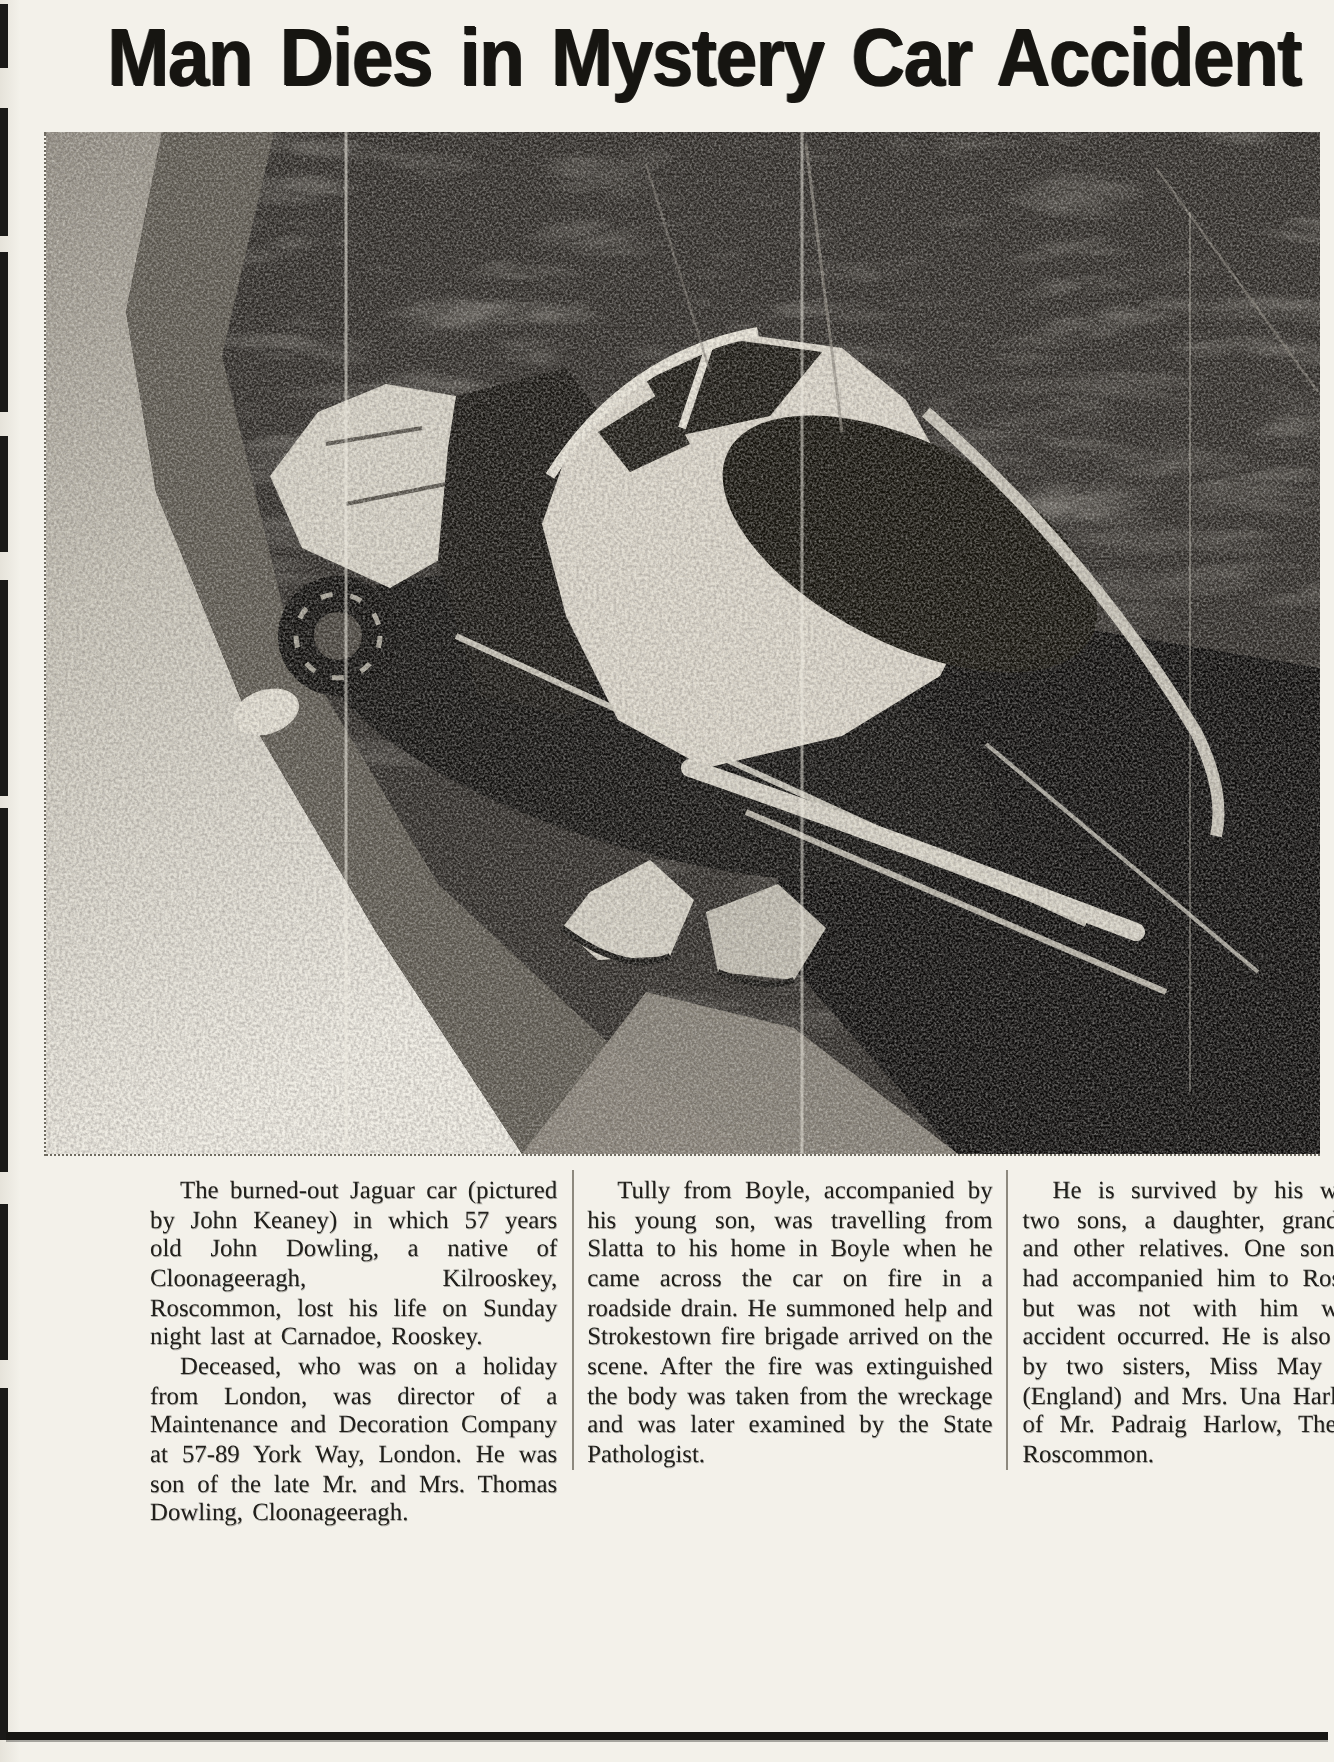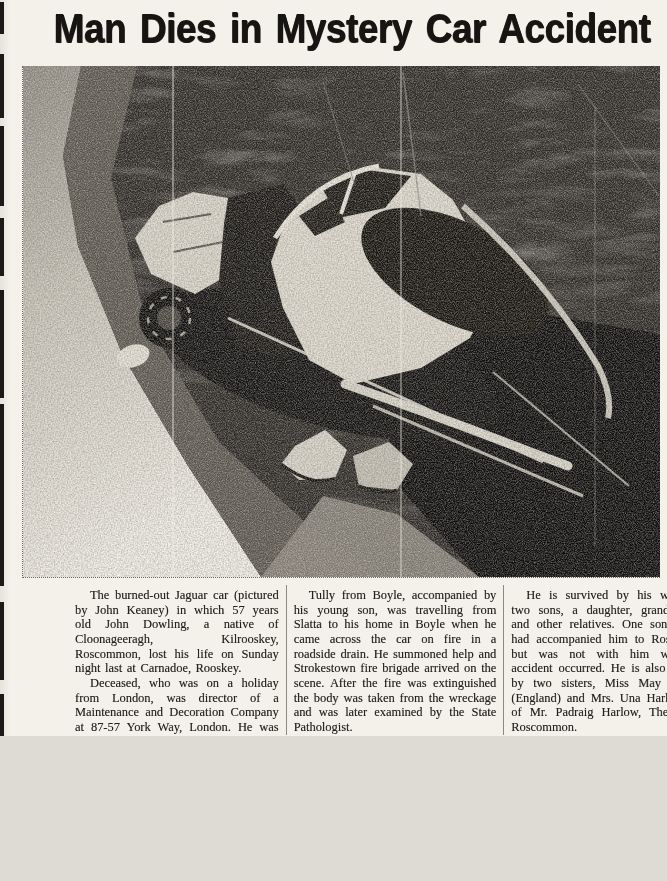--- a/index.html
+++ b/index.html
@@ -1,17 +1,17 @@
 <!DOCTYPE html>
 <html lang="en"><head>
 <meta charset="utf-8">
 <style>
   html,body{margin:0;padding:0;background:#dddbd4;}
   .page{
-    position:relative;width:667px;height:736px;overflow:hidden;
+    position:relative;width:667px;height:881px;overflow:hidden;
     background:linear-gradient(90deg,#e6e3da 0,#f3f1ea 10px,#f3f1ea 100%);
     font-family:"Liberation Serif", serif;
   }
   .edge{position:absolute;left:0;width:4px;background:#1b1a18;}
   .headline{
     position:absolute;top:6px;left:42px;width:620px;margin:0;
     text-align:center;white-space:nowrap;
     font-family:"Liberation Sans", sans-serif;font-weight:bold;font-size:37px;
     letter-spacing:-0.5px;word-spacing:4px;color:#161511;
     transform:scaleY(1.1);transform-origin:top center;
@@ -142,21 +142,21 @@
         <line x1="150" y1="0" x2="150" y2="511" stroke="#efece2" stroke-width="1.5" opacity="0.55"></line>
         <line x1="378" y1="0" x2="378" y2="511" stroke="#efece2" stroke-width="1.5" opacity="0.5"></line>
         <line x1="572" y1="40" x2="572" y2="480" stroke="#d8d4c8" stroke-width="1" opacity="0.35"></line>
       </g>
     </svg>
   </div>
 
   <div class="columns">
     <div class="col">
       <p>The burned-out Jaguar car (pictured by John Keaney) in which 57 years old John Dowling, a native of Cloonageeragh, Kilrooskey, Roscommon, lost his life on Sunday night last at Carnadoe, Rooskey.</p>
-      <p>Deceased, who was on a holiday from London, was director of a Maintenance and Decoration Company at 87-57 York Way, London. He was son of the late Mr. and Mrs. Thomas Dowling, Cloonageeragh.</p>
+      <p>Deceased, who was on a holiday from London, was director of a Maintenance and Decoration Company at 57-89 York Way, London. He was son of the late Mr. and Mrs. Thomas Dowling, Cloonageeragh.</p>
     </div>
     <div class="col">
       <p>Tully from Boyle, accompanied by his young son, was travelling from Slatta to his home in Boyle when he came across the car on fire in a roadside drain. He summoned help and Strokestown fire brigade arrived on the scene. After the fire was extinguished the body was taken from the wreckage and was later examined by the State Pathologist.</p>
     </div>
     <div class="col">
       <p>He is survived by his wife Ann, two sons, a daughter, grand-children and other relatives. One son, Ciaran, had accompanied him to Roscommon but was not with him when the accident occurred. He is also survived by two sisters, Miss May Dowling (England) and Mrs. Una Harlow, wife of Mr. Padraig Harlow, The Square, Roscommon.</p>
     </div>
   </div>
 
   <div class="bottom-rule"></div>

